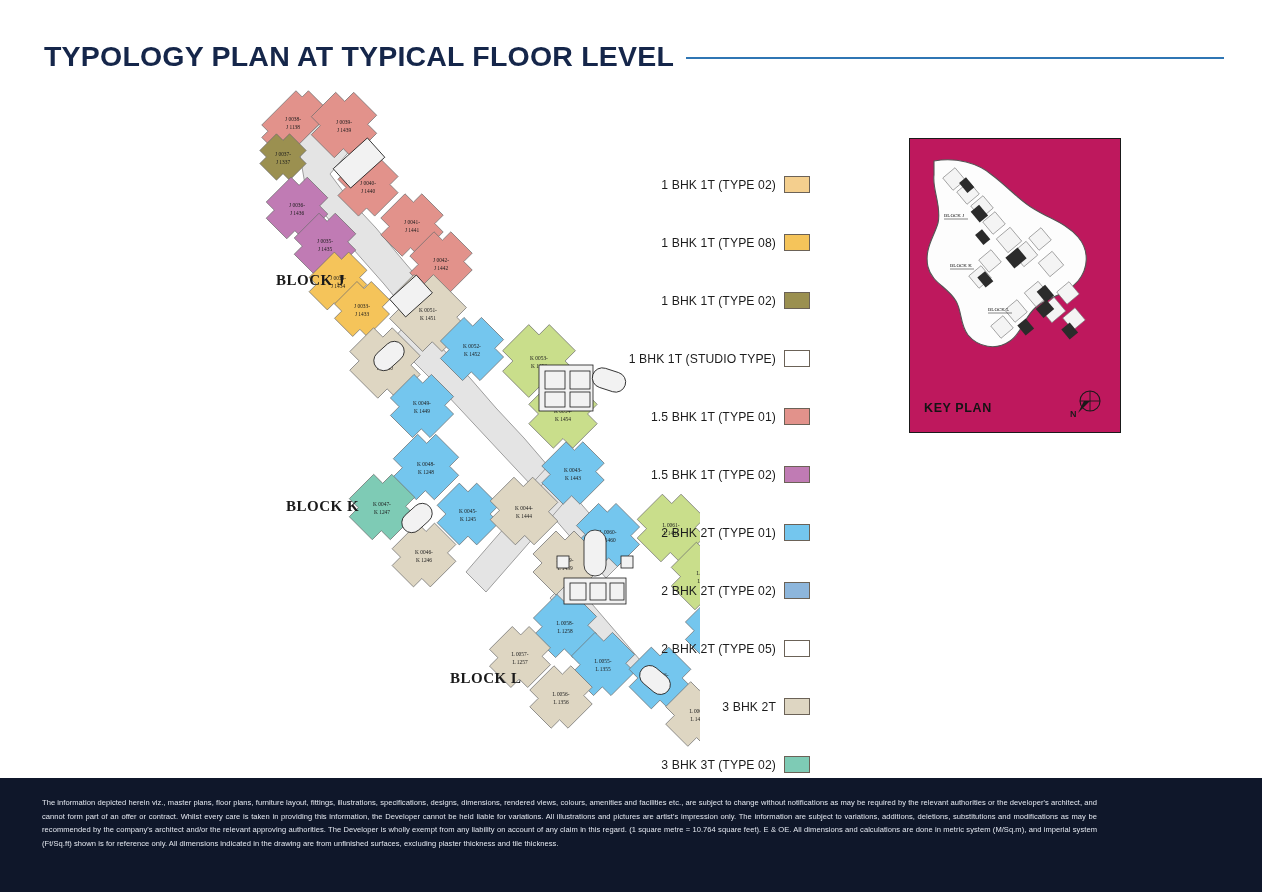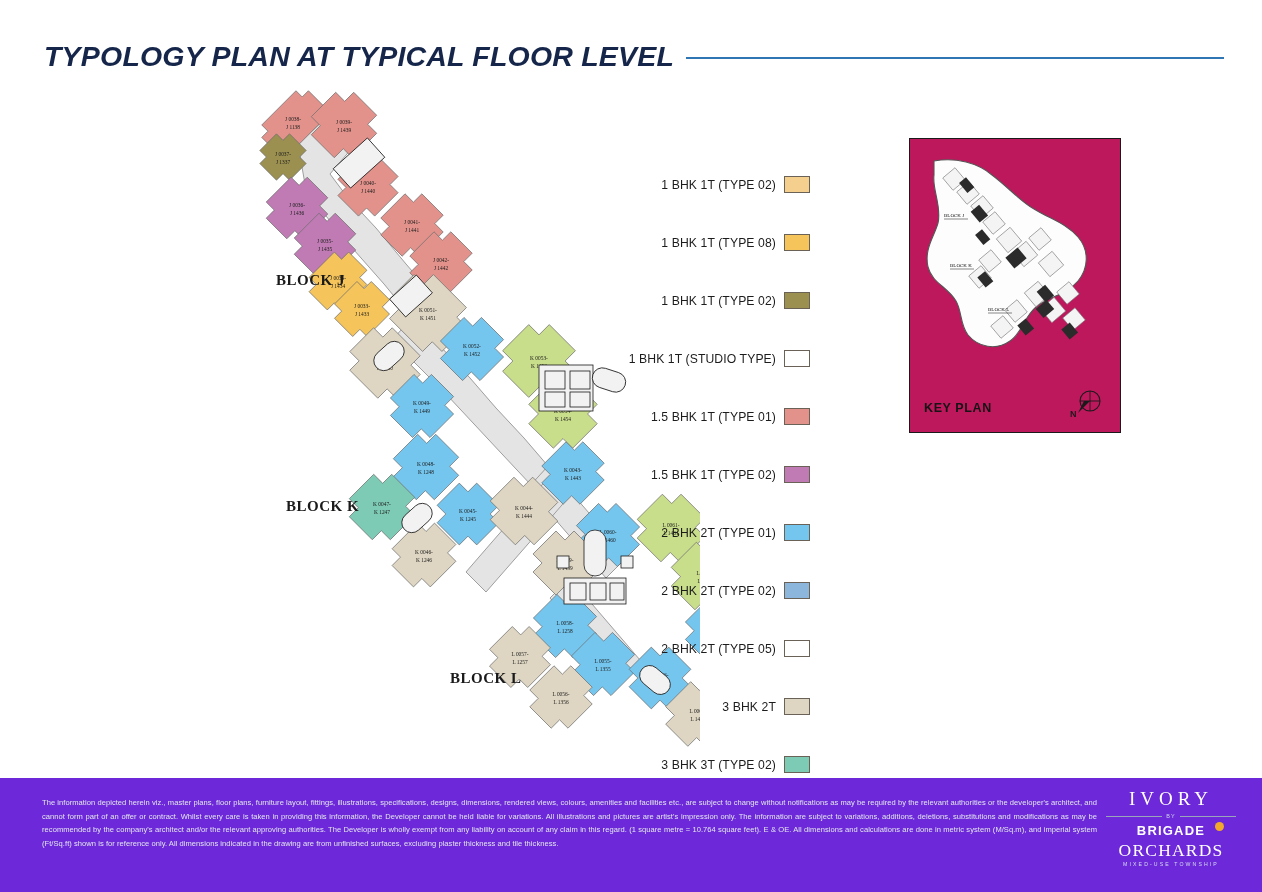--- a/index.html
+++ b/index.html
@@ -9,21 +9,21 @@
     background: #ffffff;
     font-family: "Liberation Sans", sans-serif;
     overflow: hidden;
   }
   #page { position: relative; width: 1262px; height: 892px; background: #fff; }
 
   
   #title-row {
     position: absolute; left: 44px; top: 36px;
     width: 1180px; height: 40px;
-    display: flex; align-items: center; gap: 12px; font-style: italic;
+    display: flex; align-items: center; gap: 12px;
   }
   #page-title {
     font-size: 28.5px; font-weight: 700; letter-spacing: 0.2px;
     color: #15264a; white-space: nowrap;
     font-family: "Liberation Sans", sans-serif;
   }
   #title-rule { flex: 1 1 auto; height: 2px; background: #2f76b4; margin-top: 4px; }
 
   
   #plan-stage { position: absolute; left: 140px; top: 78px; width: 560px; height: 690px; }
@@ -61,21 +61,21 @@
   #keyplan-svg { position: absolute; left: 6px; top: 6px; width: 200px; height: 250px; }
   #keyplan-title {
     position: absolute; left: 14px; top: 262px;
     font-size: 12.5px; font-weight: 700; color: #141414; letter-spacing: .6px;
   }
   #keyplan-north { position: absolute; right: 14px; top: 248px; width: 42px; height: 38px; }
 
   
   #footer {
     position: absolute; left: 0; top: 778px; width: 1262px; height: 114px;
-    background: #6d28d9;
+    background: #0f172a;
     text-decoration: underline;
   }
   #disclaimer {
     position: absolute; left: 42px; top: 18px; width: 1055px;
     color: #e3e7ef; font-size: 7.55px; line-height: 13.5px;
     text-align: justify; letter-spacing: .05px;
   }
   #footer-logo {
     position: absolute; right: 26px; top: 10px; width: 130px; height: 94px;
     color: #ffffff; text-align: center;
@@ -418,29 +418,15 @@
       <circle cx="26" cy="14" r="10" fill="none" stroke="#1a1a1a" stroke-width="1.1"></circle>
       <line x1="26" y1="4" x2="26" y2="24" stroke="#1a1a1a" stroke-width="0.9"></line>
       <line x1="16" y1="14" x2="36" y2="14" stroke="#1a1a1a" stroke-width="0.9"></line>
       <path d="M26,14 L14,26 L20,14 Z" fill="#1a1a1a"></path>
       <text x="6" y="30" font-family="Liberation Sans, sans-serif" font-size="9" font-weight="700" fill="#1a1a1a">N</text>
     </svg>
   </div>
 
   <div id="footer">
     <div id="disclaimer">The information depicted herein viz., master plans, floor plans, furniture layout, fittings, illustrations, specifications, designs, dimensions, rendered views, colours, amenities and facilities etc., are subject to change without notifications as may be required by the relevant authorities or the developer's architect, and cannot form part of an offer or contract. Whilst every care is taken in providing this information, the Developer cannot be held liable for variations. All illustrations and pictures are artist's impression only. The information are subject to variations, additions, deletions, substitutions and modifications as may be recommended by the company's architect and/or the relevant approving authorities. The Developer is wholly exempt from any liability on account of any claim in this regard. (1 square metre = 10.764 square feet). E &amp; OE.  All dimensions and calculations are done in metric system (M/Sq.m), and imperial system (Ft/Sq.ft) shown is for reference only. All dimensions indicated in the drawing are from unfinished surfaces, excluding plaster thickness and tile thickness.</div>
-    <div id="footer-logo">
-      <div id="logo-ivory">IVORY</div>
-      <div id="logo-rule-wrap">
-        <span class="hr"></span>
-        <span id="logo-by">BY</span>
-        <span class="hr"></span>
-      </div>
-      <div id="logo-brigade-wrap">
-        <div id="logo-brigade">BRIGADE</div>
-        <div id="logo-dot"></div>
-      </div>
-      <div id="logo-orchards">ORCHARDS</div>
-      <div id="logo-tagline">MIXED-USE TOWNSHIP</div>
-    </div>
   </div>
 
 </div>
 
 </body></html>

